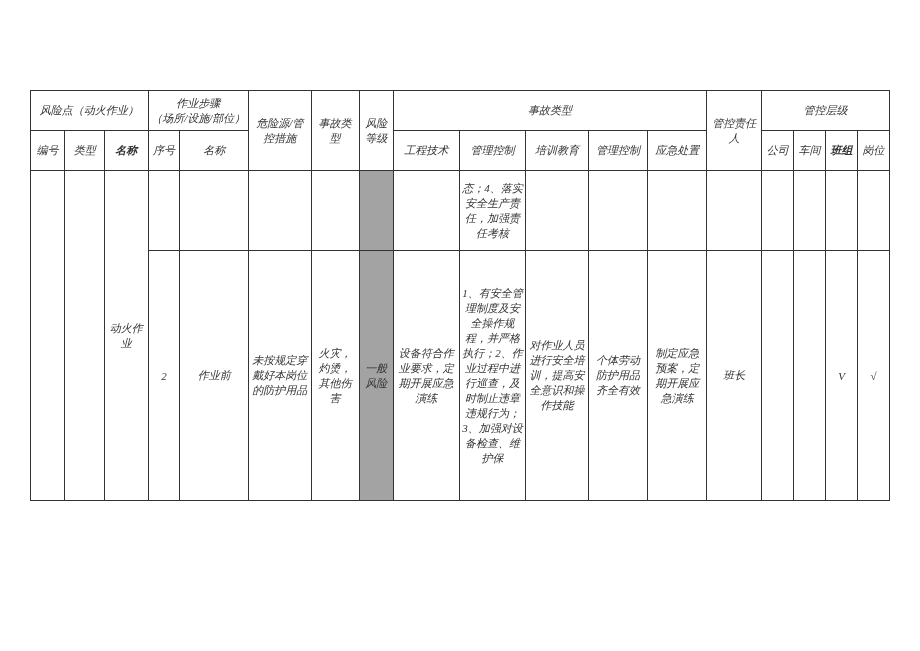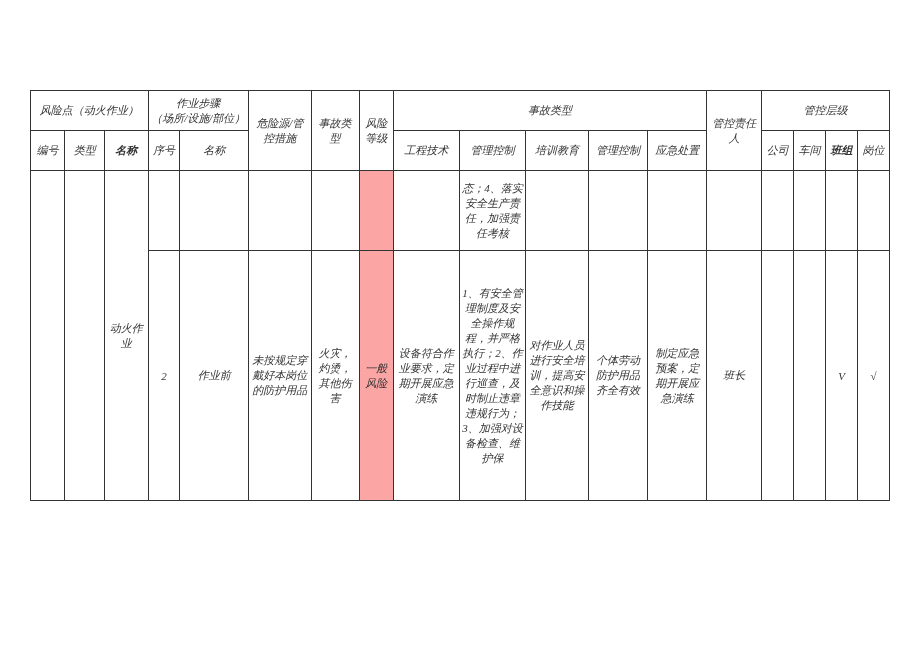--- a/index.html
+++ b/index.html
@@ -26,21 +26,21 @@
       text-align: center;
       vertical-align: middle;
       word-wrap: break-word;
       word-break: break-all;
       font-weight: normal;
     }
     .bold {
       font-weight: bold;
     }
     .highlight {
-      background: #fca5a5;
+      background: #a3a3a3;
     }
     .tall-row td {
       height: 250px;
     }
     .short-row td {
       height: 80px;
     }
     .header-row td {
       height: 40px;
     }

